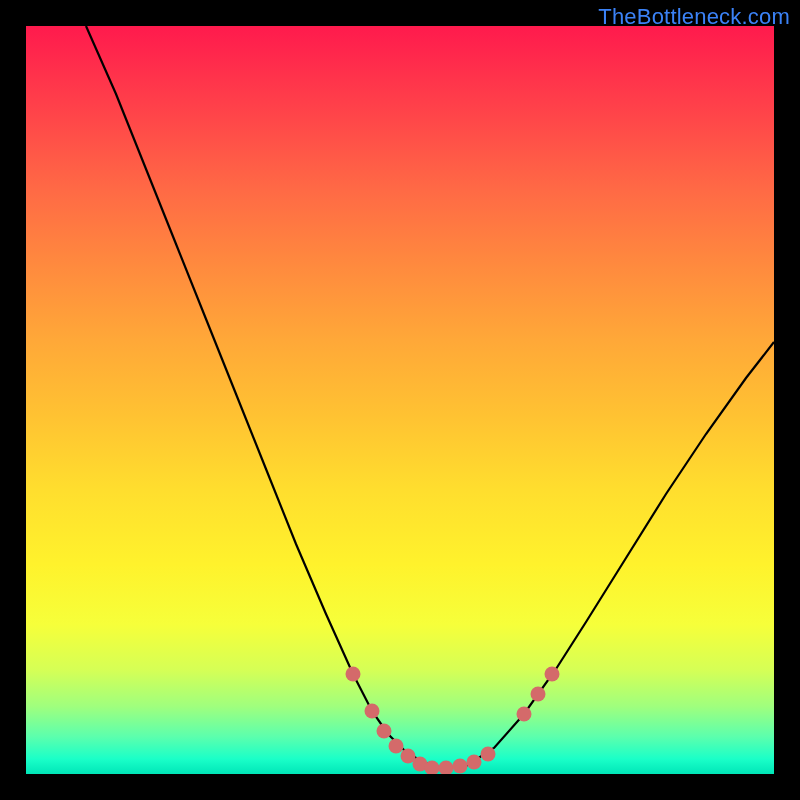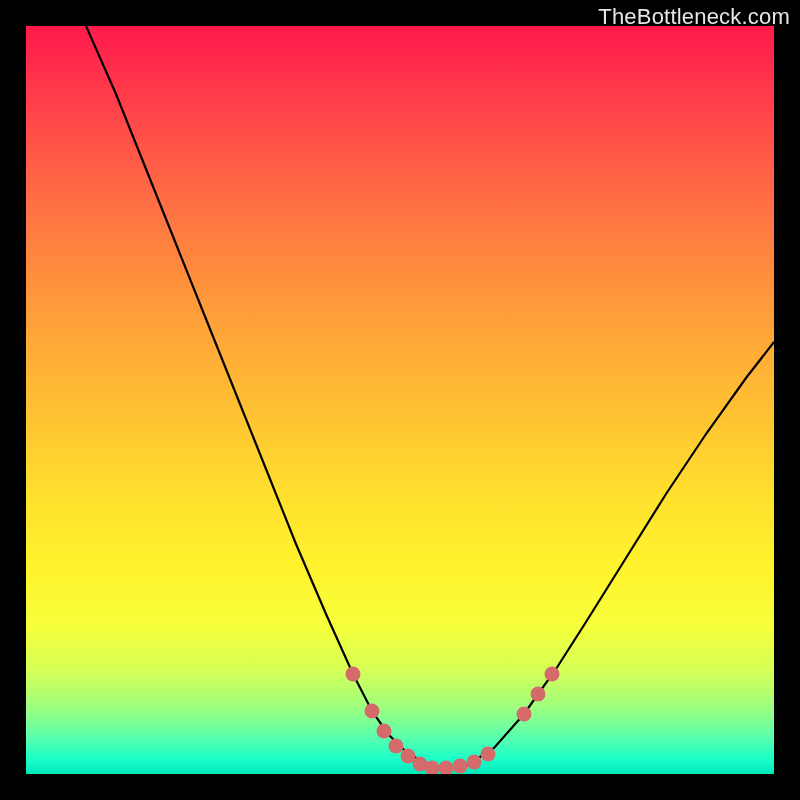--- a/index.html
+++ b/index.html
@@ -39,21 +39,21 @@
       #9fff7e 91%,
       #5cffad 95%,
       #1affc8 98%,
       #00e6b8 100%
     );
   }
   .watermark {
     position: absolute;
     top: 4px;
     right: 10px;
-    color: #e5e5e5;
+    color: #3b82f6;
     font-size: 22px;
     letter-spacing: 0.2px;
     user-select: none;
   }
   svg.overlay {
     position: absolute;
     left: 0;
     top: 0;
     width: 748px;
     height: 748px;

